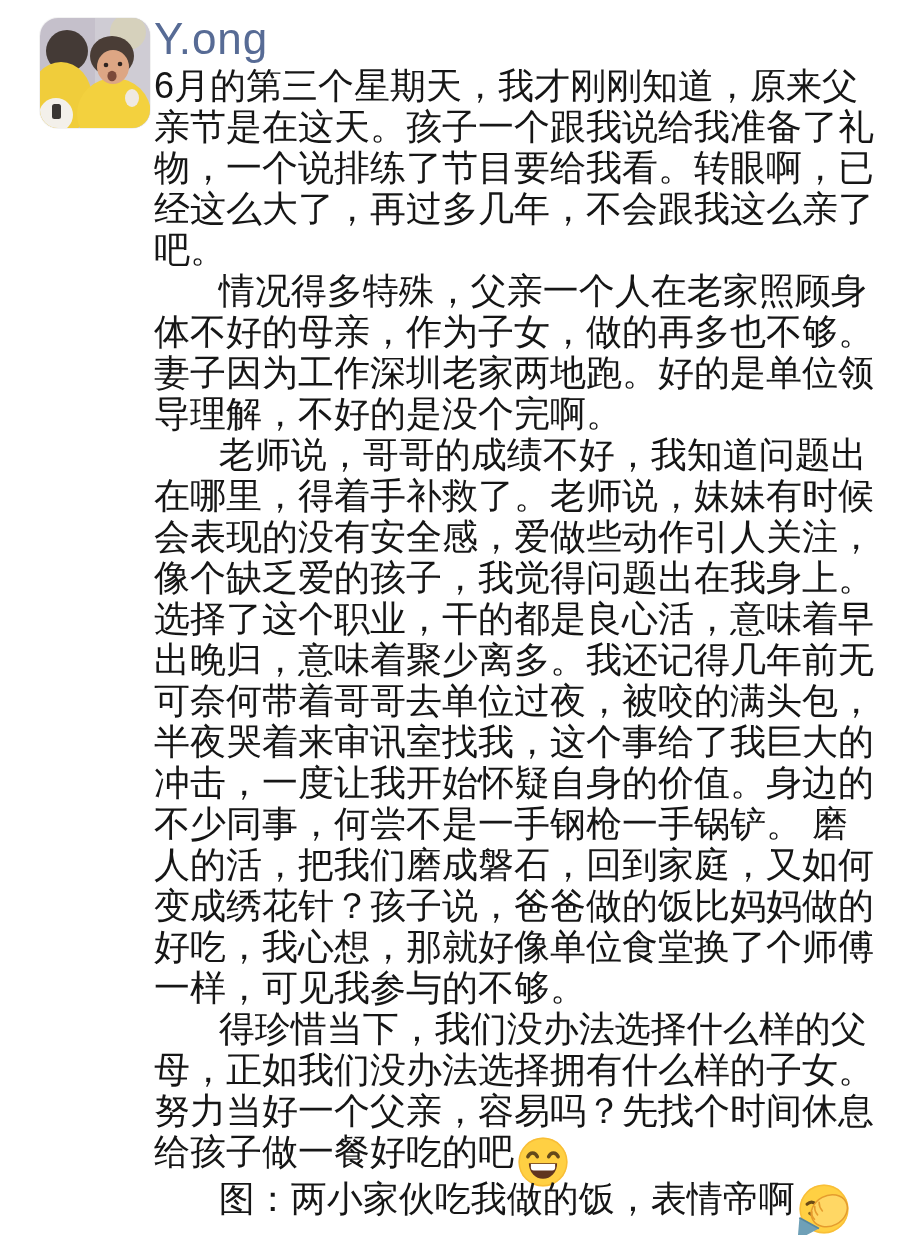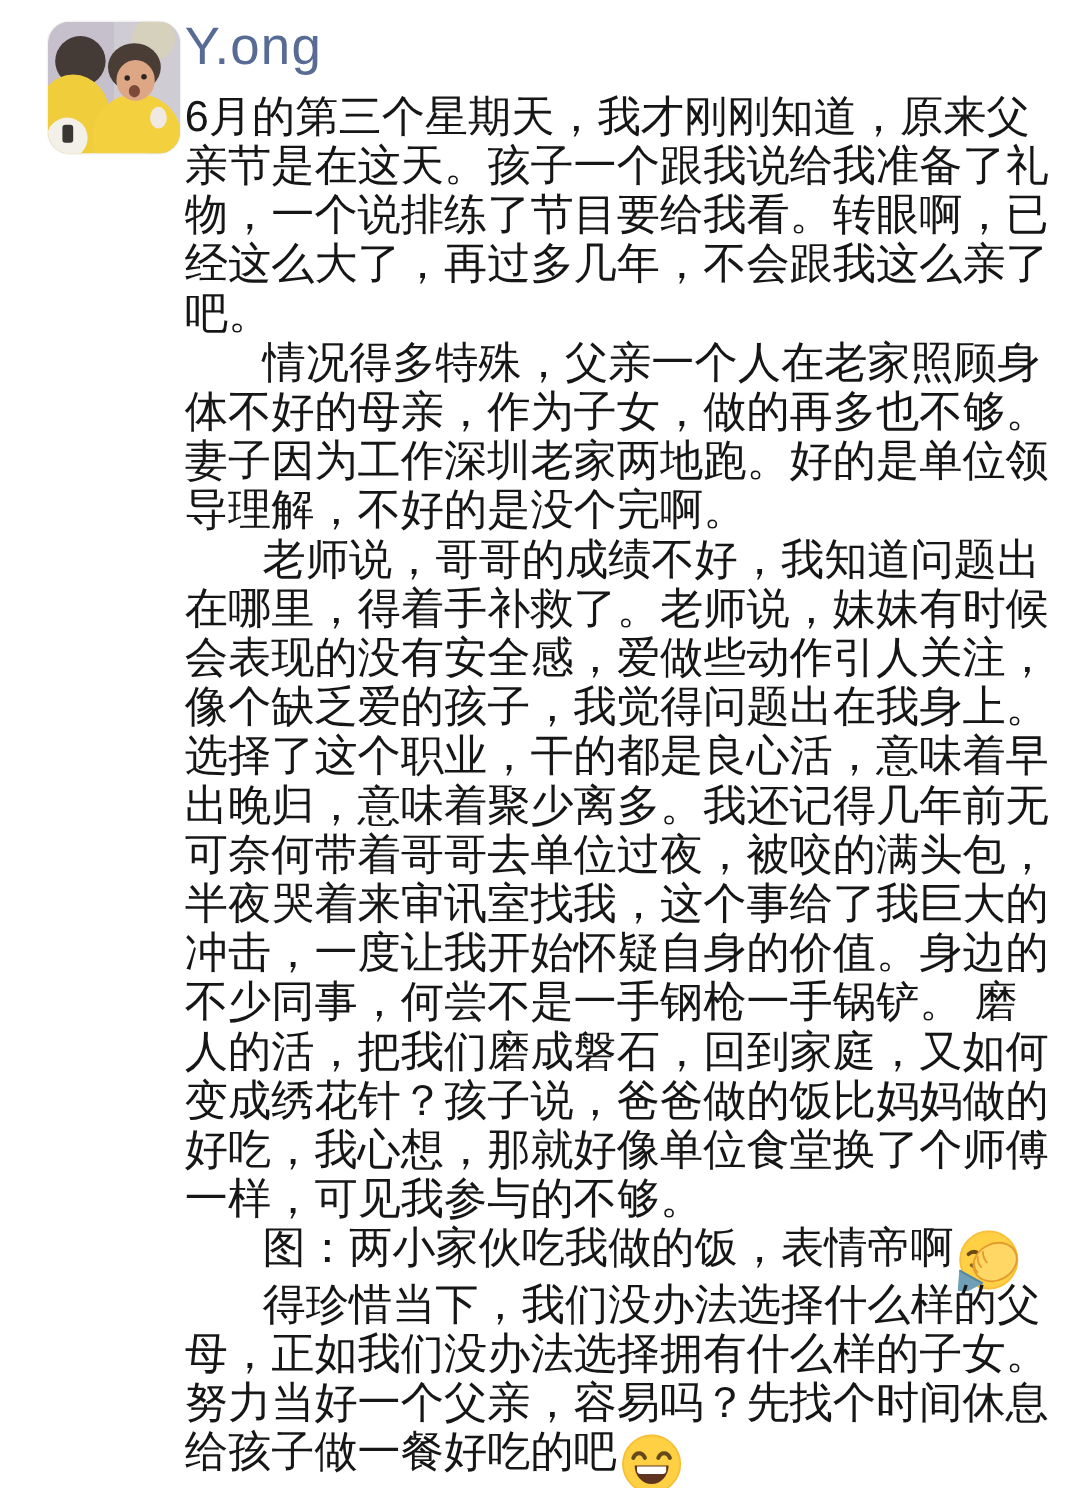--- a/index.html
+++ b/index.html
@@ -20,21 +20,21 @@
   }
   .avatar svg { display: block; width: 100%; height: 100%; }
   .content { margin-left: 120px; }
   .author {
     display: inline-block;
     font-size: 44px; line-height: 50px;
     font-weight: 500; letter-spacing: 1px;
     color: #576b95; cursor: pointer;
   }
   .text {
-    margin-top: 12px;
+    margin-top: 1px;
     font-size: 36px; line-height: 41px;
     color: #161616;
     text-align: left;
     word-break: break-all;
   }
   .text p { margin: 0; text-indent: 1.8em; }
   .text p.first { text-indent: 0; }
   .emoji {
     display: inline-block; width: 52px; height: 52px;
     vertical-align: -14px; margin: -10px 0 -10px 3px;
@@ -69,38 +69,38 @@
     </svg>
   </div>
 
   <div class="content">
     <div class="author">Y.ong</div>
 
     <div class="text">
       <p class="first">6月的第三个星期天，我才刚刚知道，原来父亲节是在这天。孩子一个跟我说给我准备了礼物，一个说排练了节目要给我看。转眼啊，已经这么大了，再过多几年，不会跟我这么亲了吧。</p>
       <p>情况得多特殊，父亲一个人在老家照顾身体不好的母亲，作为子女，做的再多也不够。妻子因为工作深圳老家两地跑。好的是单位领导理解，不好的是没个完啊。</p>
       <p>老师说，哥哥的成绩不好，我知道问题出在哪里，得着手补救了。老师说，妹妹有时候会表现的没有安全感，爱做些动作引人关注，像个缺乏爱的孩子，我觉得问题出在我身上。 选择了这个职业，干的都是良心活，意味着早出晚归，意味着聚少离多。我还记得几年前无可奈何带着哥哥去单位过夜，被咬的满头包，半夜哭着来审讯室找我，这个事给了我巨大的冲击，一度让我开始怀疑自身的价值。身边的不少同事，何尝不是一手钢枪一手锅铲。 磨人的活，把我们磨成磐石，回到家庭，又如何变成绣花针？孩子说，爸爸做的饭比妈妈做的好吃，我心想，那就好像单位食堂换了个师傅一样，可见我参与的不够。</p>
+      <p><span>得珍惜当下，我们没办法选择什么样的父母，正如我们没办法选择拥有什么样的子女。努力当好一个父亲，容易吗？先找个时间休息给孩子做一餐好吃的吧</span><span class="emoji"><svg viewBox="0 0 36 36" aria-hidden="true">
+            <circle cx="18" cy="18" r="17" fill="#ffd043"></circle>
+            <circle cx="18" cy="18" r="16.5" fill="none" stroke="#f3ae2b" stroke-width="1" opacity="0.55"></circle>
+            <path d="M7.5 14.4 C9 10.9 12.6 10.9 14.1 14.4" stroke="#64491a" stroke-width="2.4" fill="none" stroke-linecap="round"></path>
+            <path d="M21.9 14.4 C23.4 10.9 27 10.9 28.5 14.4" stroke="#64491a" stroke-width="2.4" fill="none" stroke-linecap="round"></path>
+            <path d="M8.2 18.8 a9.8 10.8 0 0 0 19.6 0 z" fill="#60351f"></path>
+            <path d="M9.6 19.4 h16.8 v2.4 a2 2 0 0 1 -2 2 h-12.8 a2 2 0 0 1 -2 -2 z" fill="#ffffff"></path>
+          </svg></span></p>
       <p><span>图：两小家伙吃我做的饭，表情帝啊</span><span class="emoji"><svg viewBox="0 0 36 36" aria-hidden="true">
             <circle cx="18" cy="18" r="17" fill="#ffd043"></circle>
             <circle cx="18" cy="18" r="16.5" fill="none" stroke="#f3ae2b" stroke-width="1" opacity="0.5"></circle>
             <path d="M6.3 14.6 q3.1 -2.8 6.2 0" stroke="#6a4a16" stroke-width="2.2" fill="none" stroke-linecap="round"></path>
             <path d="M8 21 q3 2.5 6 1.5" stroke="#6a4a16" stroke-width="2" fill="none" stroke-linecap="round" opacity="0.8"></path>
             <path d="M1 24 L14.5 31.5 L6 36 L0 36 Z" fill="#6fa0b7"></path>
             <path d="M1 24 L14.5 31.5" stroke="#55869e" stroke-width="1.2" fill="none"></path>
             <g transform="rotate(-28 21 19)">
               <ellipse cx="21.5" cy="19.5" rx="13" ry="10.5" fill="#ffd764" stroke="#e59c2e" stroke-width="1.1"></ellipse>
               <path d="M10.5 14.5 q-1.8 2.6 -0.8 5.4" stroke="#e59c2e" stroke-width="1.1" fill="none" stroke-linecap="round"></path>
               <path d="M14 12.2 q-1.8 2.8 -1 6" stroke="#e59c2e" stroke-width="1.1" fill="none" stroke-linecap="round"></path>
               <path d="M18 11 q-1.6 3 -0.8 6.4" stroke="#e59c2e" stroke-width="1.1" fill="none" stroke-linecap="round"></path>
             </g>
           </svg></span></p>
-      <p><span>得珍惜当下，我们没办法选择什么样的父母，正如我们没办法选择拥有什么样的子女。努力当好一个父亲，容易吗？先找个时间休息给孩子做一餐好吃的吧</span><span class="emoji"><svg viewBox="0 0 36 36" aria-hidden="true">
-            <circle cx="18" cy="18" r="17" fill="#ffd043"></circle>
-            <circle cx="18" cy="18" r="16.5" fill="none" stroke="#f3ae2b" stroke-width="1" opacity="0.55"></circle>
-            <path d="M7.5 14.4 C9 10.9 12.6 10.9 14.1 14.4" stroke="#64491a" stroke-width="2.4" fill="none" stroke-linecap="round"></path>
-            <path d="M21.9 14.4 C23.4 10.9 27 10.9 28.5 14.4" stroke="#64491a" stroke-width="2.4" fill="none" stroke-linecap="round"></path>
-            <path d="M8.2 18.8 a9.8 10.8 0 0 0 19.6 0 z" fill="#60351f"></path>
-            <path d="M9.6 19.4 h16.8 v2.4 a2 2 0 0 1 -2 2 h-12.8 a2 2 0 0 1 -2 -2 z" fill="#ffffff"></path>
-          </svg></span></p>
     </div>
   </div>
 
 </div>
 
 </body></html>

